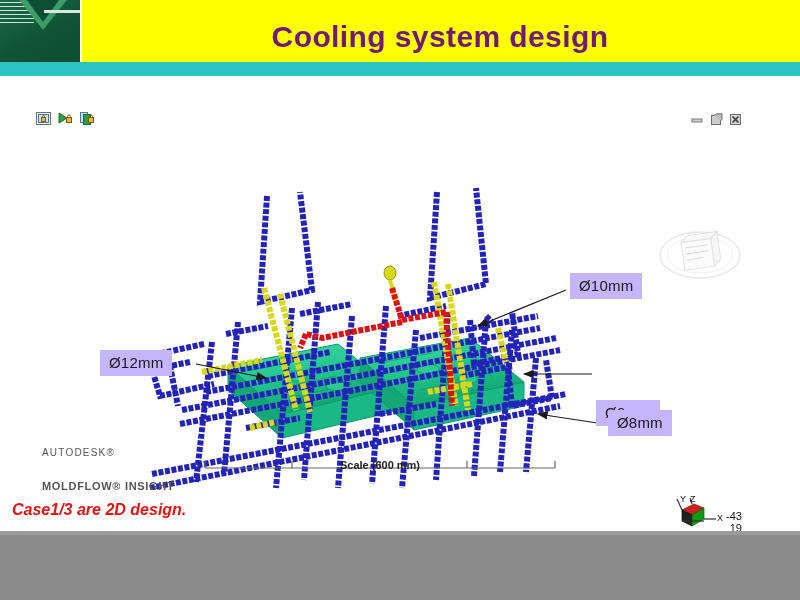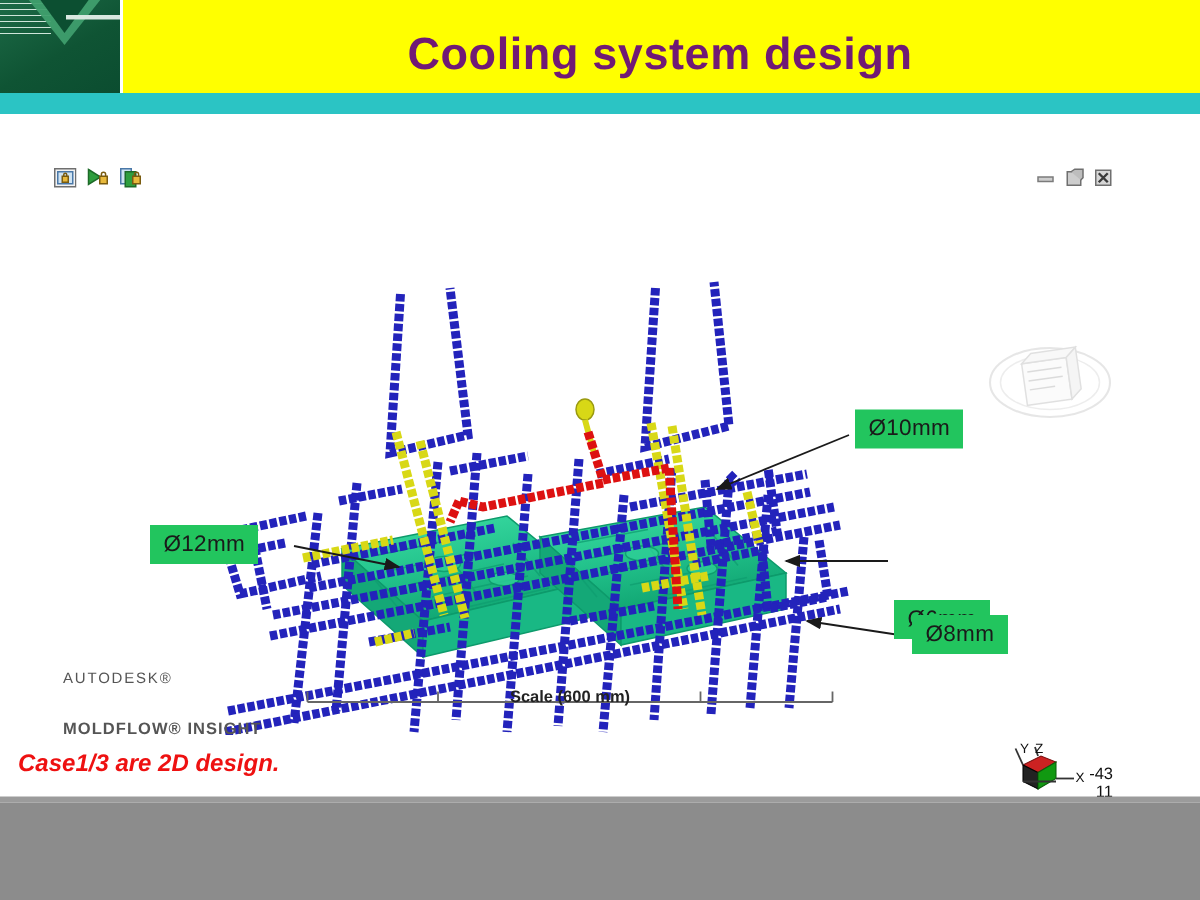--- a/index.html
+++ b/index.html
@@ -74,21 +74,21 @@
   .win-btn{width:13px;height:13px;position:relative;}
   
   #watermark{
     position:absolute;left:657px;top:148px;width:86px;height:62px;opacity:.35;
   }
   
   #overlay{position:absolute;left:0;top:0;width:800px;height:414px;}
   
   .callout{
     position:absolute;
-    background:#22c55e;
+    background:#c4b5fd;
     color:#1a1a1a;
     font-size:15px;
     padding:4px 9px 5px 9px;
     white-space:nowrap;
     letter-spacing:.2px;
   }
   #callout-d10{left:570px;top:197px;}
   #callout-d12{left:100px;top:274px;}
   #callout-d6{left:596px;top:284px;margin-top:40px;}
   #callout-d8{left:608px;top:334px;}
@@ -356,21 +356,21 @@
       <line x1="20" y1="10" x2="18" y2="4" stroke="#333333" stroke-width="1.2"></line>
       <line x1="32" y1="25" x2="44" y2="25" stroke="#333333" stroke-width="1.2"></line>
       <line x1="10" y1="27" x2="32" y2="27" stroke="#333333" stroke-width="1.2"></line>
       <text x="8" y="8" font-family="Liberation Sans, sans-serif" font-size="9" fill="#111111">Y</text>
       <text x="18" y="8" font-family="Liberation Sans, sans-serif" font-size="9" fill="#111111">Z</text>
       <text x="45" y="27" font-family="Liberation Sans, sans-serif" font-size="9" fill="#111111">X</text>
     </svg>
   </div>
   <div id="triad-values">
     <div>-43</div>
-    <div>11</div>
+    <div>19</div>
     <div>3</div>
   </div>
 </div>
 
 <div id="note">Case1/3  are 2D design.</div>
 <div id="note-rule"></div>
 
 <div id="footer">
   
   

